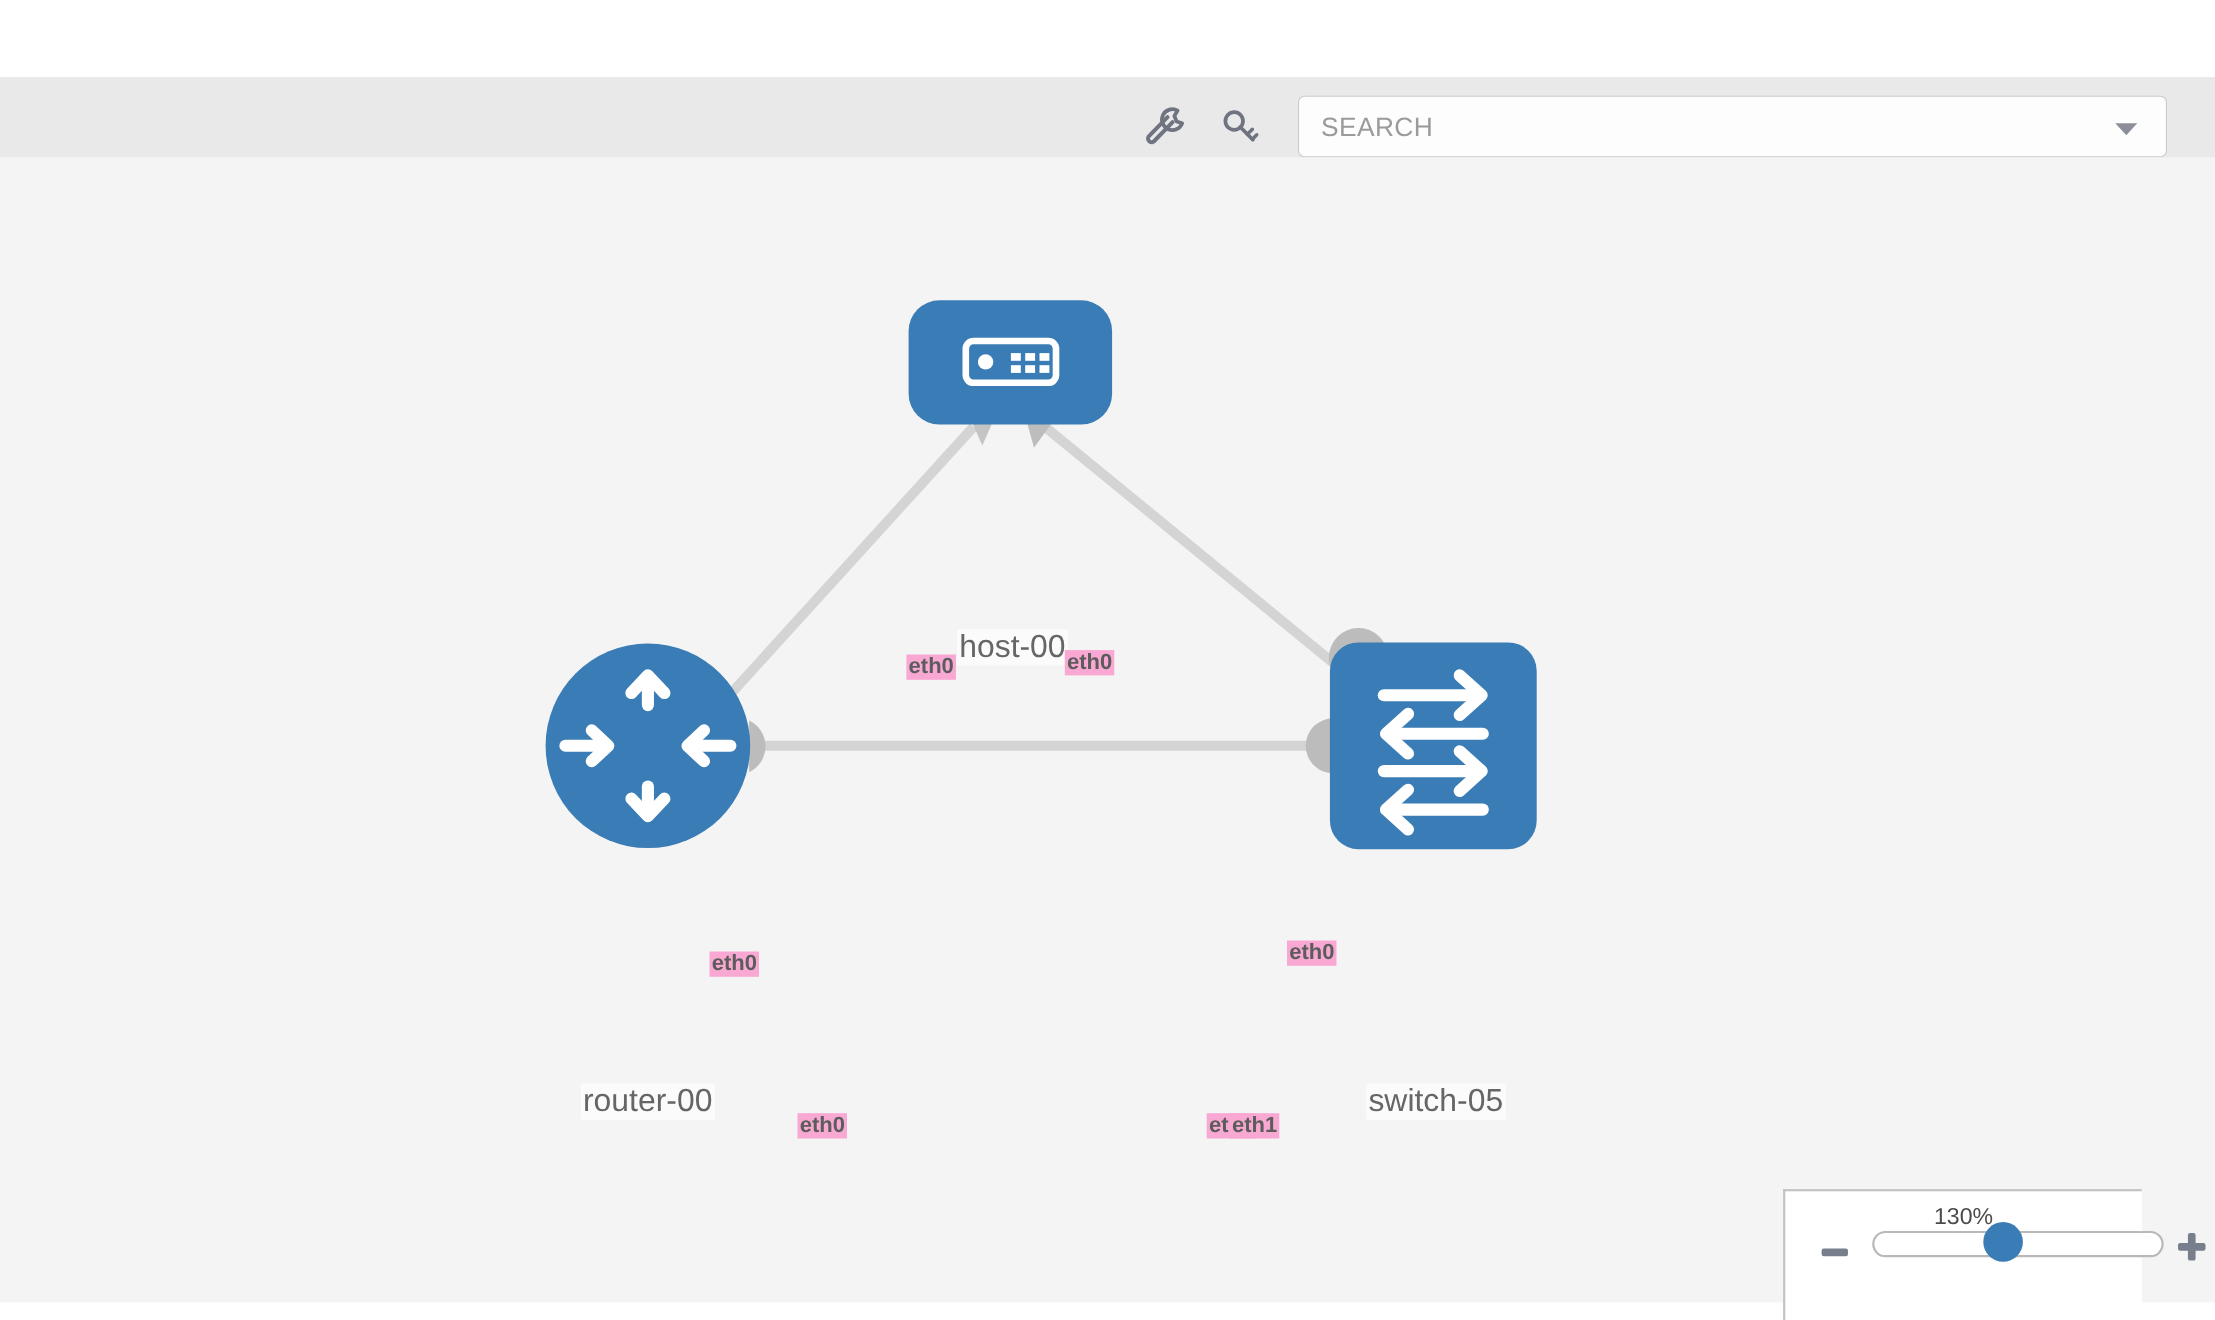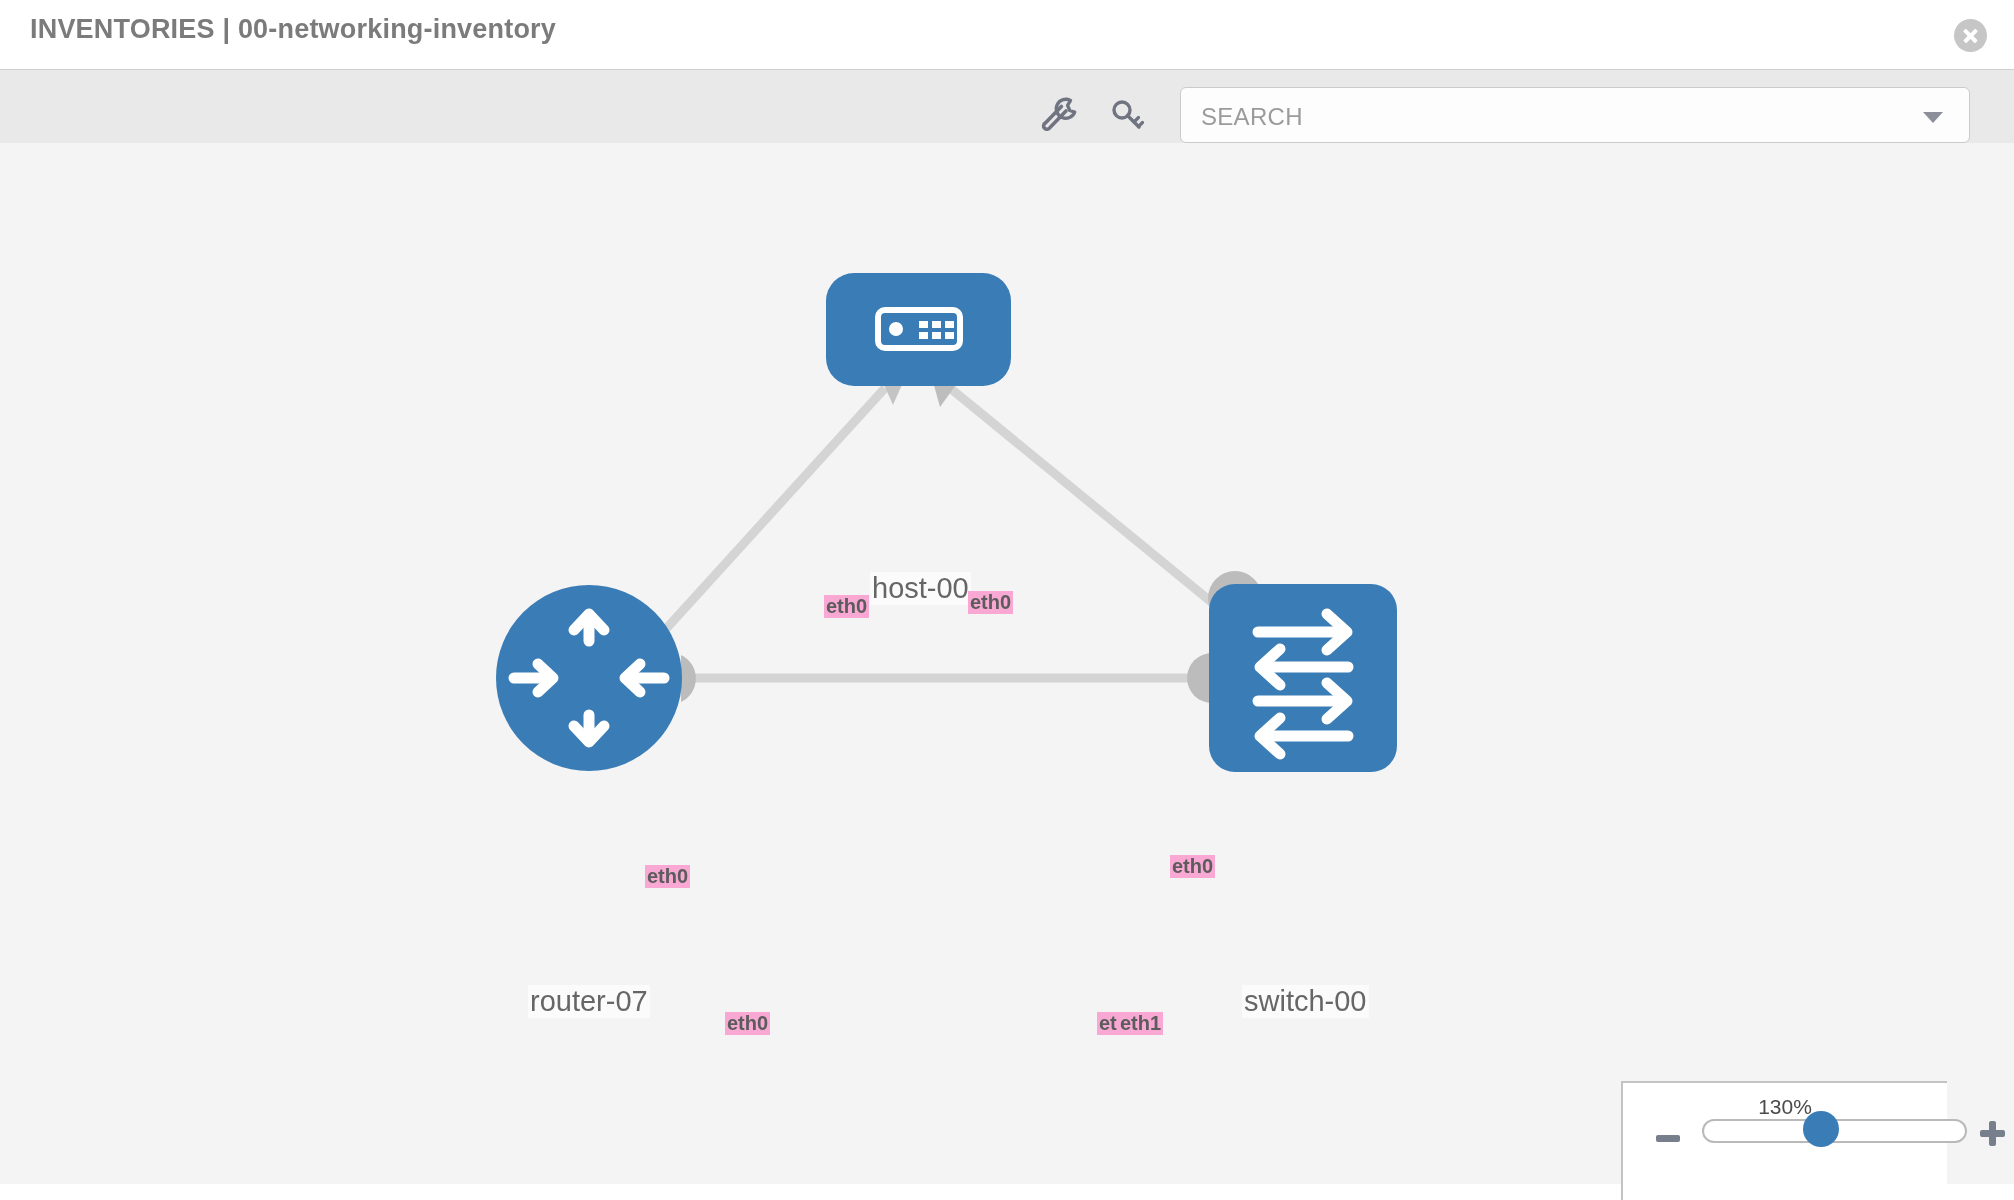--- a/index.html
+++ b/index.html
@@ -198,24 +198,20 @@
     border-radius: 2px;
   }
   .zoom-plus::before { left: 0; top: 9px; width: 25px; height: 7px; }
   .zoom-plus::after  { left: 9px; top: 0; width: 7px; height: 25px; }
 </style>
 </head>
 <body>
 
 <div class="app">
 
-  <div class="titlebar">
-    <div class="title-text">INVENTORIES | 00-networking-inventory</div>
-    <div class="close-btn"></div>
-  </div>
 
   <div class="toolbar">
 
 
     <div class="icon-btn icon-wrench">
       <svg width="46" height="46" viewBox="0 0 46 46">
         <path d="M33.5 8.5 a9.5 9.5 0 1 0 4.2 11.6 l-5.0 -1.6 l-2.1 -5.1 z" fill="none" stroke="#6f7480" stroke-width="3.4" stroke-linejoin="round"></path>
         <path d="M29.0 19.0 L13.0 35.5 a3.4 3.4 0 1 1 -4.6 -4.6 L24.4 14.5" fill="none" stroke="#6f7480" stroke-width="3.6" stroke-linecap="round" stroke-linejoin="round"></path>
       </svg>
     </div>
@@ -303,22 +299,22 @@
           <path d="M 1258 558 L 1345 558"></path>
           <path d="M 1327 540 L 1347 558 L 1327 576"></path>
 
           <path d="M 1348 593 L 1262 593"></path>
           <path d="M 1280 575 L 1260 593 L 1280 611"></path>
         </g>
       </g>
     </svg>
 
     <div class="node-label" style="left:870px; top:429px;">host-00</div>
-    <div class="node-label" style="left:528px; top:842px;">router-07</div>
-    <div class="node-label" style="left:1242px; top:842px;">switch-00</div>
+    <div class="node-label" style="left:528px; top:842px;">router-00</div>
+    <div class="node-label" style="left:1242px; top:842px;">switch-05</div>
 
     <div class="iface-label" style="left:824px; top:452px;">eth0</div>
     <div class="iface-label" style="left:968px; top:448px;">eth0</div>
     <div class="iface-label" style="left:645px; top:722px;">eth0</div>
     <div class="iface-label" style="left:1170px; top:712px;">eth0</div>
     <div class="iface-label" style="left:725px; top:869px;">eth0</div>
     <div class="iface-label" style="left:1097px; top:869px;">eth0</div>
     <div class="iface-label" style="left:1118px; top:869px;text-align:right;">eth1</div>
   </div>
 

